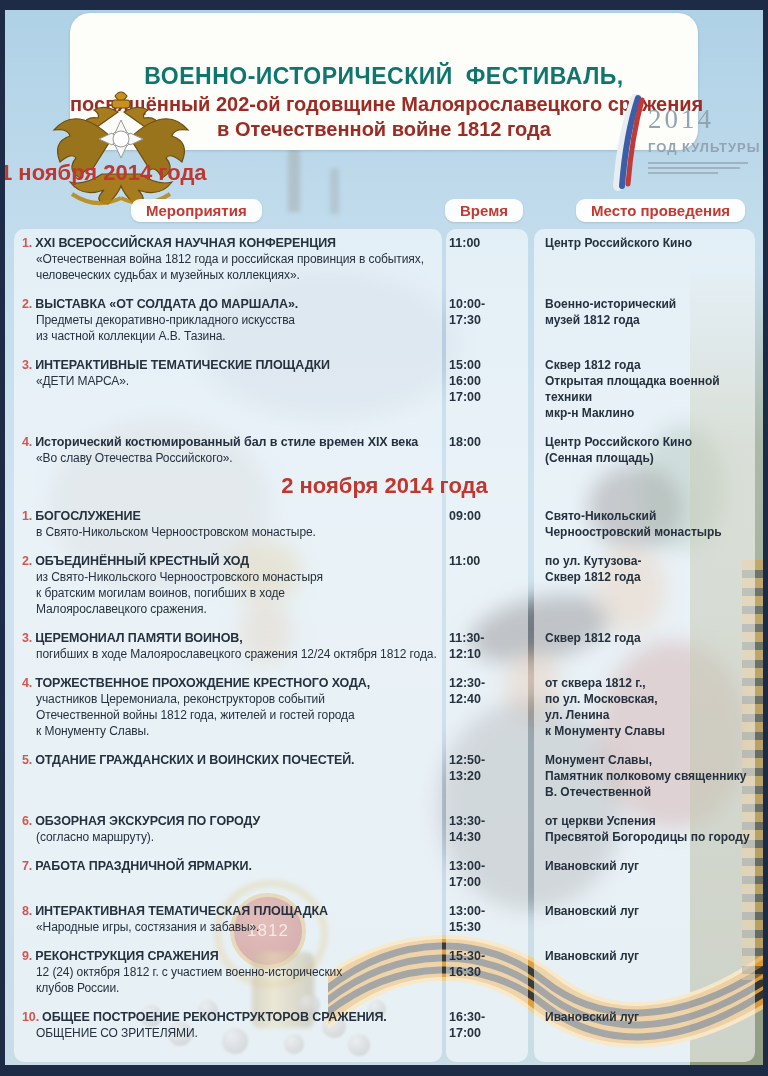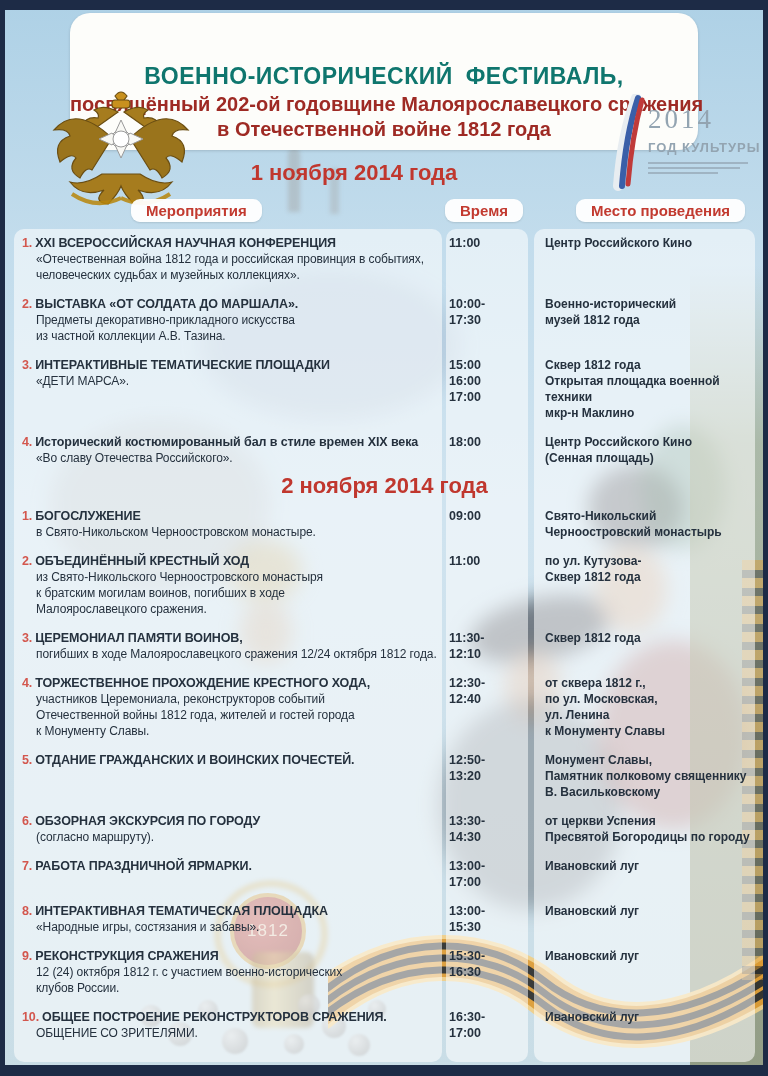--- a/index.html
+++ b/index.html
@@ -48,21 +48,21 @@
   .ev-strip{left:14px;width:428px;}
   .tm-strip{left:446px;width:82px;}
   .pl-strip{left:534px;width:221px;}
   
   .title-box{position:absolute;left:70px;top:13px;width:628px;z-index:10;background:#fdfdfa;border-radius:20px;
     padding:10px 0 9px;text-align:center;box-shadow:0 1px 3px rgba(0,0,0,.15);}
   .title-box .t1{font-size:23px;font-weight:700;color:#0f766e;letter-spacing:.5px;word-spacing:6px;white-space:nowrap;margin-top:40px;}
   .title-box .t2,.title-box .t3{font-size:20px;font-weight:700;color:#9e2a24;white-space:nowrap;letter-spacing:0;}
   .title-box .t2{margin-top:3px;} .title-box .t3{margin-top:2px;}
   .emblem{position:absolute;left:42px;top:86px;width:158px;height:134px;z-index:10;}
-  .date1{position:absolute;left:0;right:60px;top:160px;text-align:center;z-index:10;
+  .date1{position:absolute;left:0;right:60px;top:160px;text-align:left;z-index:10;
     font-size:22px;font-weight:700;color:#c0372e;}
   .logo2014{position:absolute;right:6px;top:96px;width:160px;height:100px;z-index:10;}
   .logo2014 .stroke-svg{position:absolute;left:0;top:-2px;}
   .logo2014 .yr{position:absolute;left:46px;top:8px;font-family:"Liberation Serif",serif;font-size:27px;color:#93a4b1;letter-spacing:3px;}
   .logo2014 .cap{position:absolute;left:46px;top:44px;font-size:13px;font-weight:700;color:#93a4b1;letter-spacing:1px;white-space:nowrap;}
   .logo2014 .tiny{position:absolute;left:46px;width:100px;height:2px;background:rgba(140,155,168,.6);}
   .pill{position:absolute;top:199px;z-index:10;background:rgba(255,255,255,.95);border-radius:9px;
     padding:3px 15px;font-size:15px;font-weight:700;color:#c23a30;box-shadow:0 1px 2px rgba(0,0,0,.12);white-space:nowrap;}
   .pill-ev{left:131px;} .pill-tm{left:445px;} .pill-pl{left:576px;}
   
@@ -299,21 +299,21 @@
         <div class="cell ev">
           <div class="ev-title"><span class="num">5.</span><span>ОТДАНИЕ ГРАЖДАНСКИХ И ВОИНСКИХ ПОЧЕСТЕЙ.</span></div>
         </div>
         <div class="cell tm">
           <div>12:50-</div>
           <div>13:20</div>
         </div>
         <div class="cell pl">
           <div>Монумент Славы,</div>
           <div>Памятник полковому священнику</div>
-          <div>В. Васильковскому</div>
+          <div>В. Отечественной</div>
         </div>
       </div>
       <div class="row">
         <div class="cell ev">
           <div class="ev-title"><span class="num">6.</span><span>ОБЗОРНАЯ ЭКСКУРСИЯ ПО ГОРОДУ</span></div>
           <div class="ev-detail">(согласно маршруту).</div>
         </div>
         <div class="cell tm">
           <div>13:30-</div>
           <div>14:30</div>

